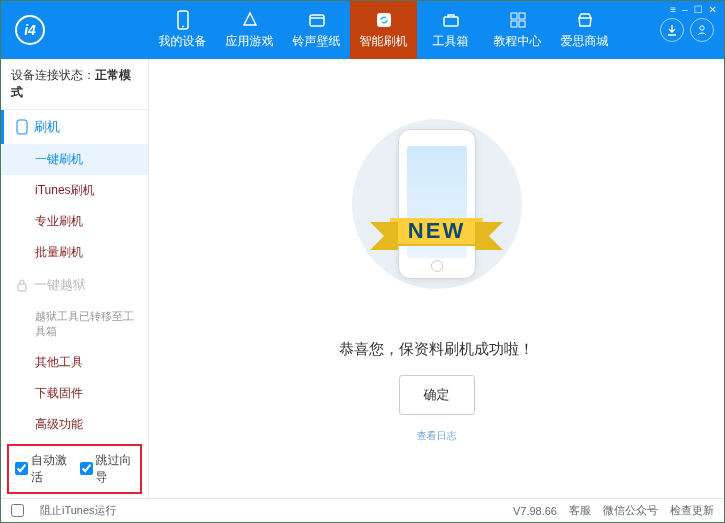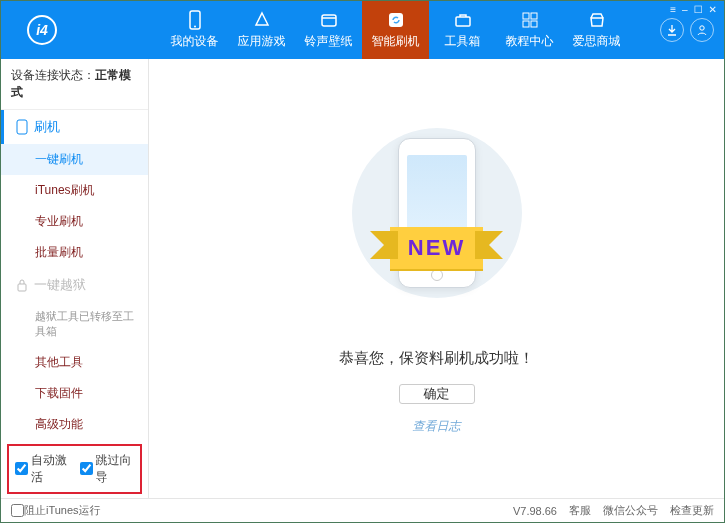--- a/index.html
+++ b/index.html
@@ -1,18 +1,18 @@
 <!DOCTYPE html>
 <html><head>
 <meta charset="utf-8">
 <style>
 * { margin: 0; padding: 0; box-sizing: border-box; }
 body { font-family: "Microsoft YaHei", sans-serif; font-size: 12px; background: #fff; width: 725px; height: 523px; overflow: hidden; border: 1px solid #4a7a5a; }
 .header { background: #0d8bf2; height: 58px; display: flex; align-items: center; color: #fff; }
-.logo-area { display: flex; align-items: center; padding: 0 14px; min-width: 148px; margin-left: 12px; }
+.logo-area { display: flex; align-items: center; padding: 0 14px; min-width: 148px; }
 .logo-ico { width: 30px; height: 30px; border: 2px solid #fff; border-radius: 50%; display: flex; align-items: center; justify-content: center; font-weight: bold; font-size: 14px; font-style: italic; }
 .logo-txt { margin-left: 6px; }
 .logo-title { font-size: 15px; font-weight: bold; }
 .logo-sub { font-size: 10px; opacity: .9; }
 .nav { display: flex; flex: 1; height: 100%; }
 .nav-item { width: 67px; display: flex; flex-direction: column; align-items: center; justify-content: center; gap: 3px; cursor: pointer; font-size: 12px; }
 .nav-item.active { background: #c2410c; }
 .nav-ico { width: 20px; height: 20px; display: flex; align-items: center; justify-content: center; }
 .hdr-right { display: flex; align-items: center; gap: 6px; padding-right: 10px; }
 .hdr-btn { width: 24px; height: 24px; border: 1px solid rgba(255,255,255,.6); border-radius: 50%; display: flex; align-items: center; justify-content: center; cursor: pointer; }
@@ -29,29 +29,29 @@
 .sub.note { color: #999; font-size: 11px; line-height: 1.4; }
 .chk-row { border: 2px solid #d23; margin: 4px 6px; padding: 6px 6px; display: flex; gap: 10px; font-size: 12px; color: #444; }
 .chk-row label { display: flex; align-items: center; gap: 3px; cursor: pointer; }
 .chk-row input { accent-color: #0d8bf2; }
 .main { flex: 1; display: flex; flex-direction: column; align-items: center; justify-content: center; position: relative; }
 .illus { width: 180px; height: 180px; position: relative; display: flex; align-items: center; justify-content: center; }
 .circle { width: 170px; height: 170px; border-radius: 50%; background: #eaf1f6; position: absolute; }
 .phone { width: 78px; height: 150px; background: #fff; border-radius: 12px; border: 1px solid #d0d7de; position: relative; z-index: 2; box-shadow: 0 2px 8px rgba(0,0,0,.08); }
 .phone::before { content: ""; position: absolute; top: 16px; left: 8px; right: 8px; bottom: 20px; background: linear-gradient(#cfe8fb,#e9f5fe); border-radius: 2px; }
 .phone::after { content: ""; position: absolute; bottom: 6px; left: 50%; transform: translateX(-50%); width: 10px; height: 10px; border: 1px solid #ccc; border-radius: 50%; }
-.ribbon { position: absolute; z-index: 3; background: #ffcf3f; color: #6d28d9; font-weight: bold; font-size: 22px; padding: 8px 18px; letter-spacing: 2px; top: 58%; box-shadow: 0 2px 0 #e6b820; text-align: center; }
+.ribbon { position: absolute; z-index: 3; background: #ffcf3f; color: #0c4a6e; font-weight: bold; font-size: 22px; padding: 0 18px; letter-spacing: 2px; top: 58%; box-shadow: 0 2px 0 #e6b820; text-align: center; }
 .ribbon::before, .ribbon::after { content: ""; position: absolute; top: 4px; width: 0; height: 0; border: 14px solid #e6b820; }
 .ribbon::before { left: -20px; border-left-color: transparent; }
 .ribbon::after { right: -20px; border-right-color: transparent; }
 .msg { margin-top: 46px; font-size: 15px; color: #333; }
-.btn-ok { margin-top: 16px; padding: 0 24px; border: 1px solid #ccc; background: #fff; border-radius: 3px; cursor: pointer; font-size: 13px; color: #333; }
-.link-log { margin-top: 14px; font-size: 12px; color: #6fa8d8; cursor: pointer; font-style: italic; }
+.btn-ok { margin-top: 16px; padding: 10px 24px; border: 1px solid #ccc; background: #fff; border-radius: 3px; cursor: pointer; font-size: 13px; color: #333; }
+.link-log { margin-top: 14px; font-size: 10px; color: #6fa8d8; cursor: pointer; }
 .footer { height: 24px; border-top: 1px solid #e5e5e5; display: flex; align-items: center; font-size: 11px; color: #666; padding: 0 10px; }
-.footer .left { display: flex; align-items: center; gap: 0; }
+.footer .left { display: flex; align-items: center; gap: 16px; }
 .footer .spacer { flex: 1; }
 .footer .fitem { margin-left: 12px; cursor: pointer; }
 svg { display: block; }
 </style>
 </head>
 <body>
 
 <div class="win-ctrl">
   <span>≡</span>
   <span>–</span>

